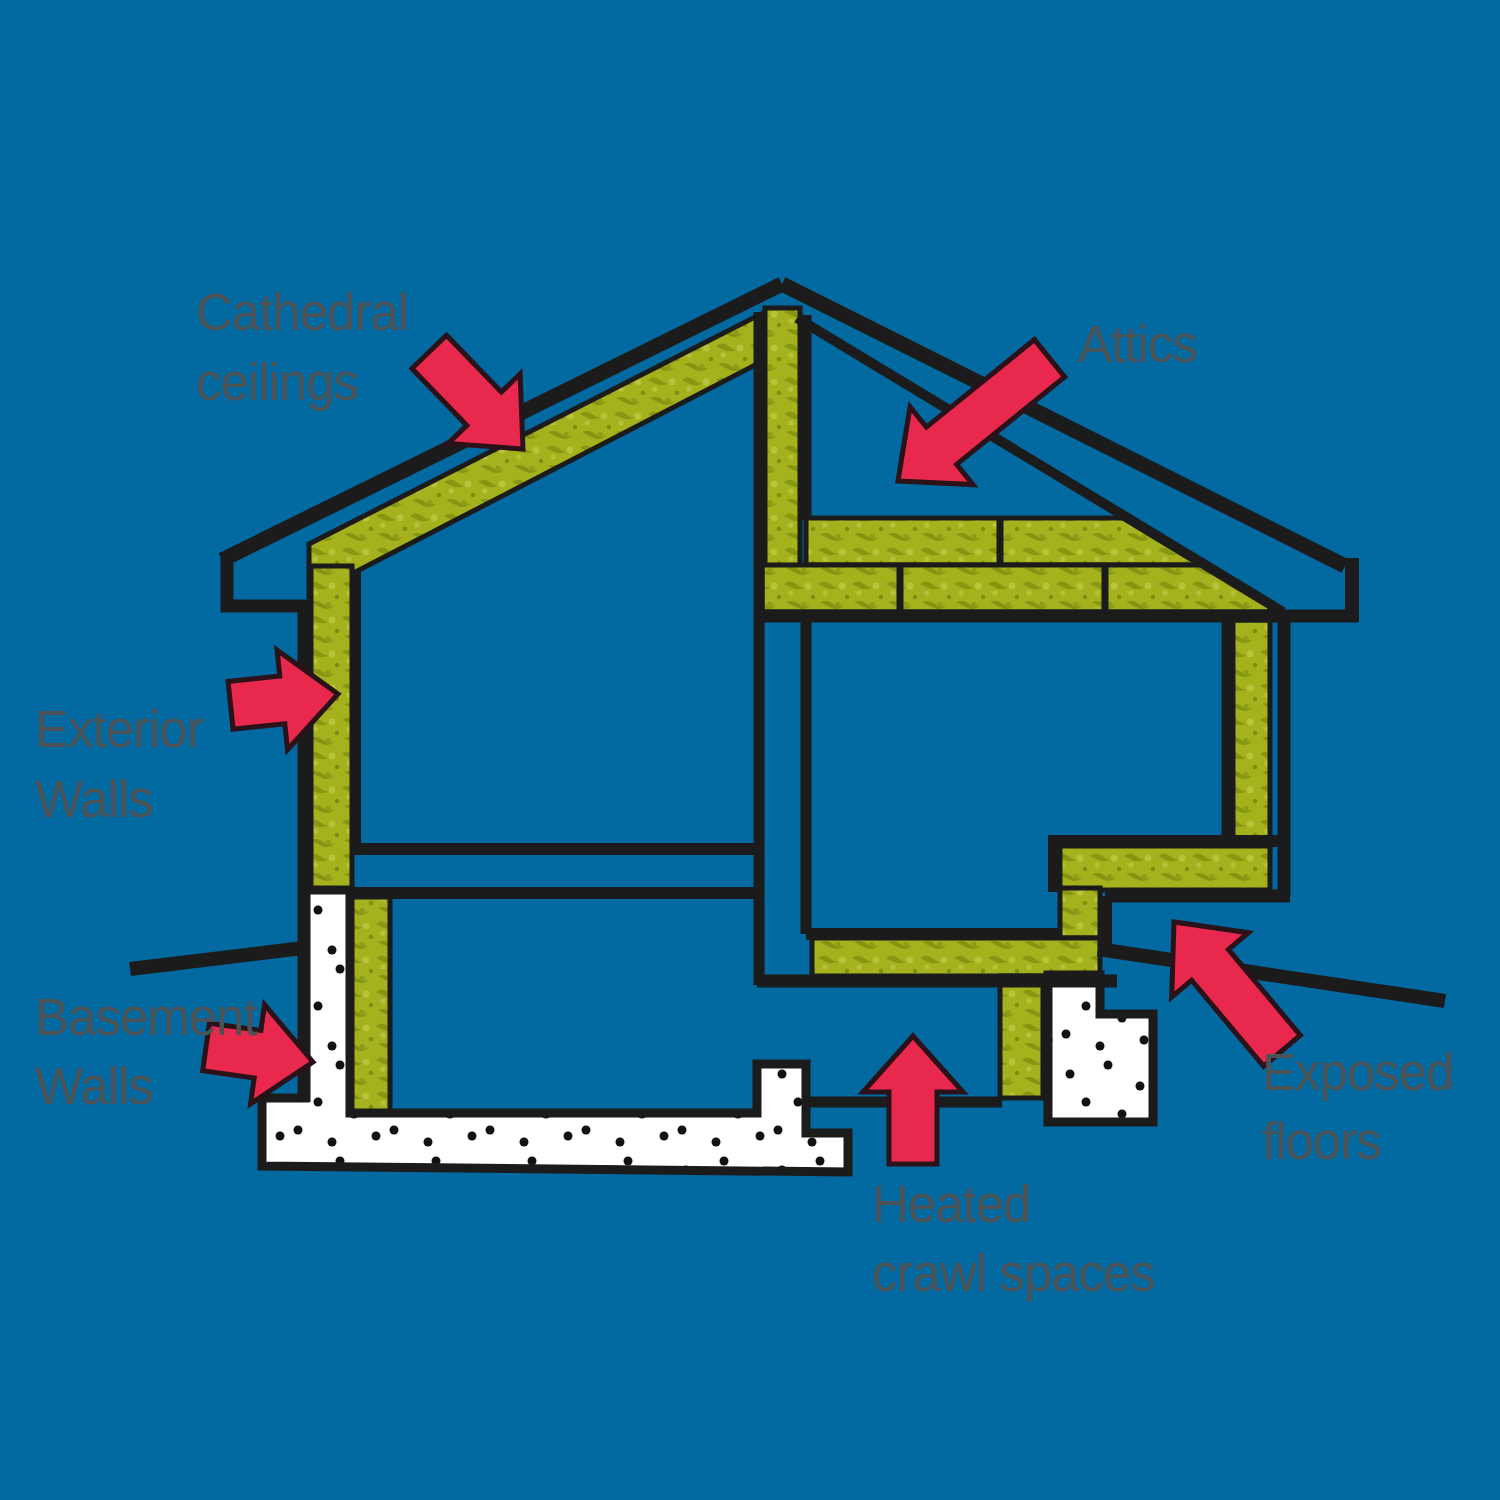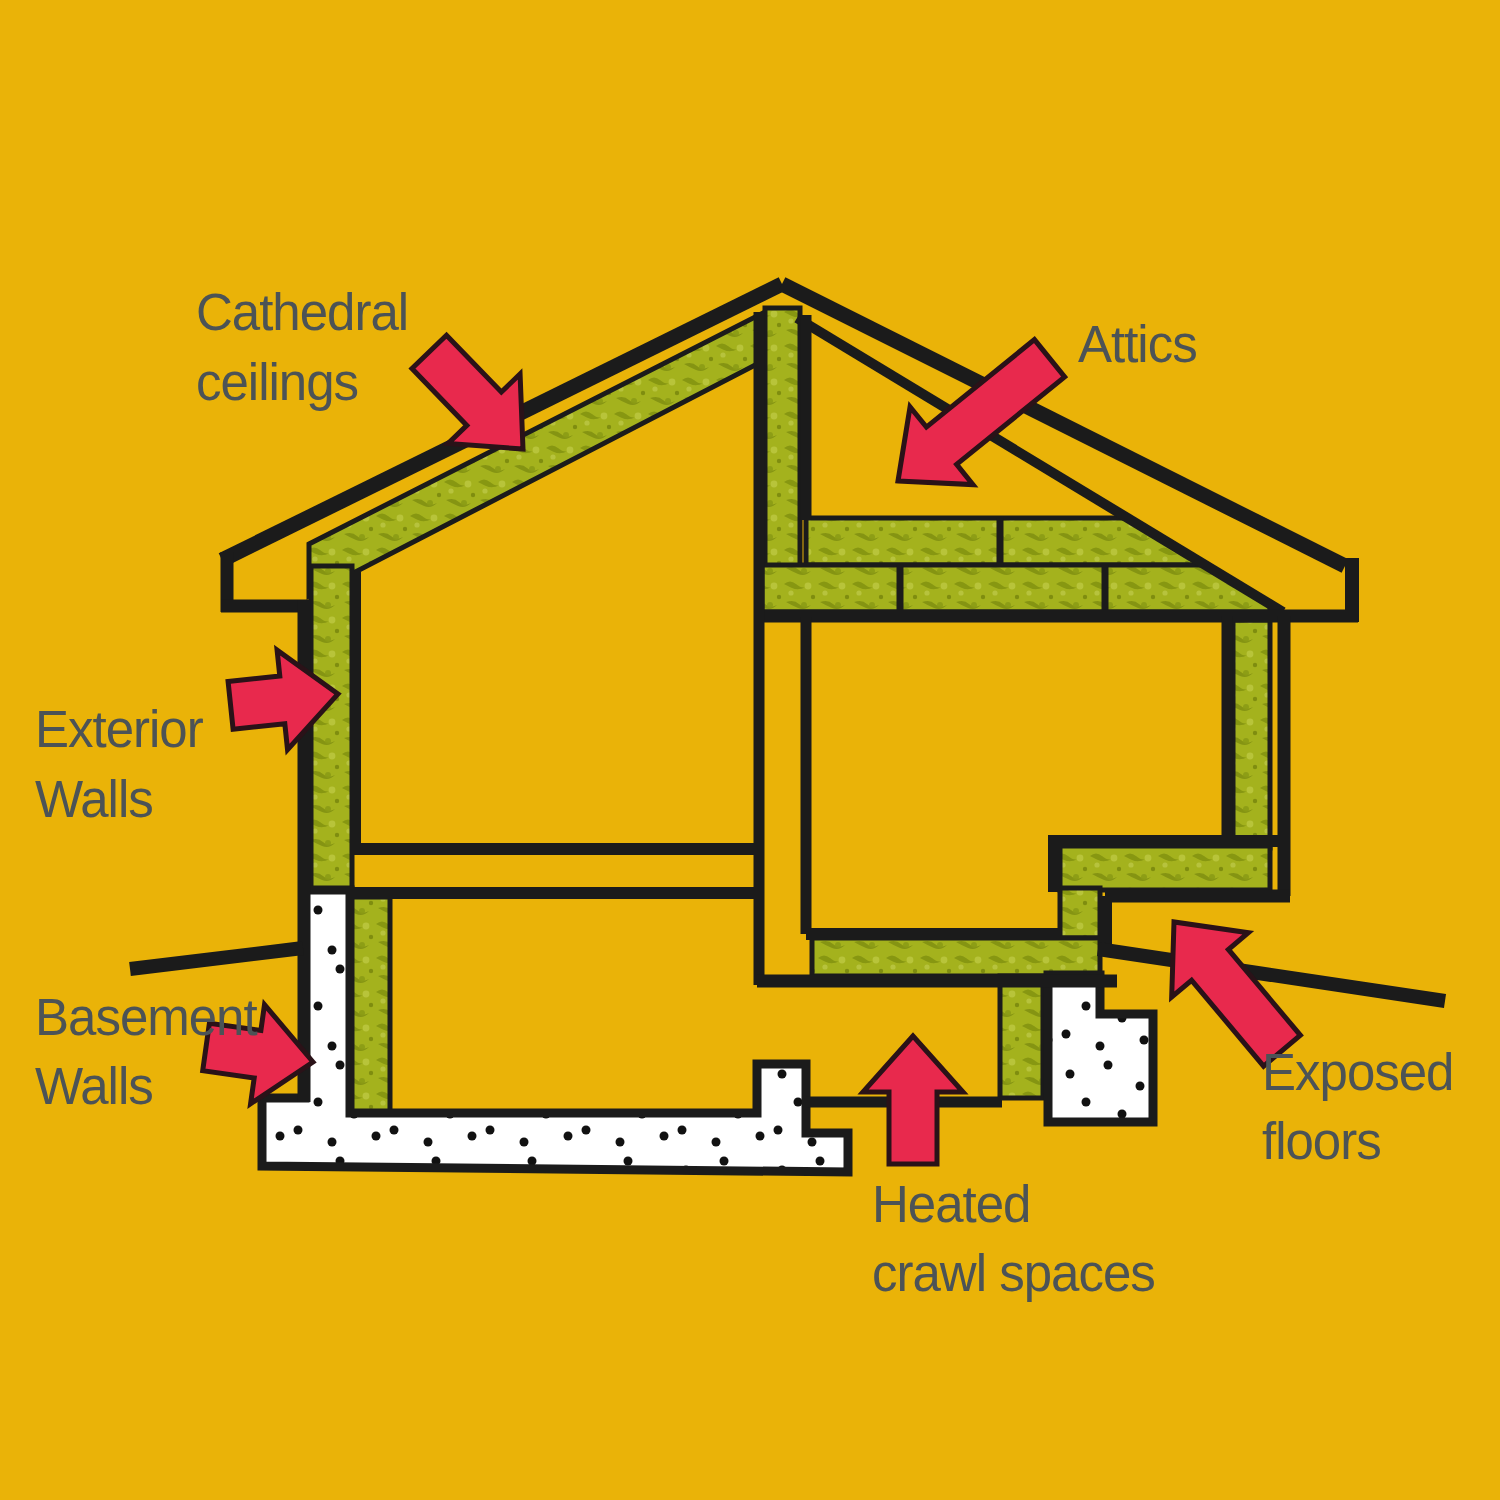--- a/index.html
+++ b/index.html
@@ -1,16 +1,16 @@
 <!DOCTYPE html>
 <html><head>
 <meta charset="utf-8">
 <style>
   html,body{margin:0;padding:0;background:#ffffff;}
-  .canvas{position:relative;width:1500px;height:1500px;background:#eab308;overflow:hidden;}
+  .canvas{position:relative;width:1500px;height:1500px;background:#0369a1;overflow:hidden;}
   svg{display:block;}
   .lbl{
     font-family:"Liberation Sans","DejaVu Sans",sans-serif;
     font-size:51px;
     letter-spacing:-1px;
     fill:#4c5356;
     font-weight:400;
   }
   .blk{stroke:#1b1b1b;stroke-linecap:butt;fill:none;}
   .ins{fill:url(#insTex);stroke:#1b1b1b;stroke-width:5;}

